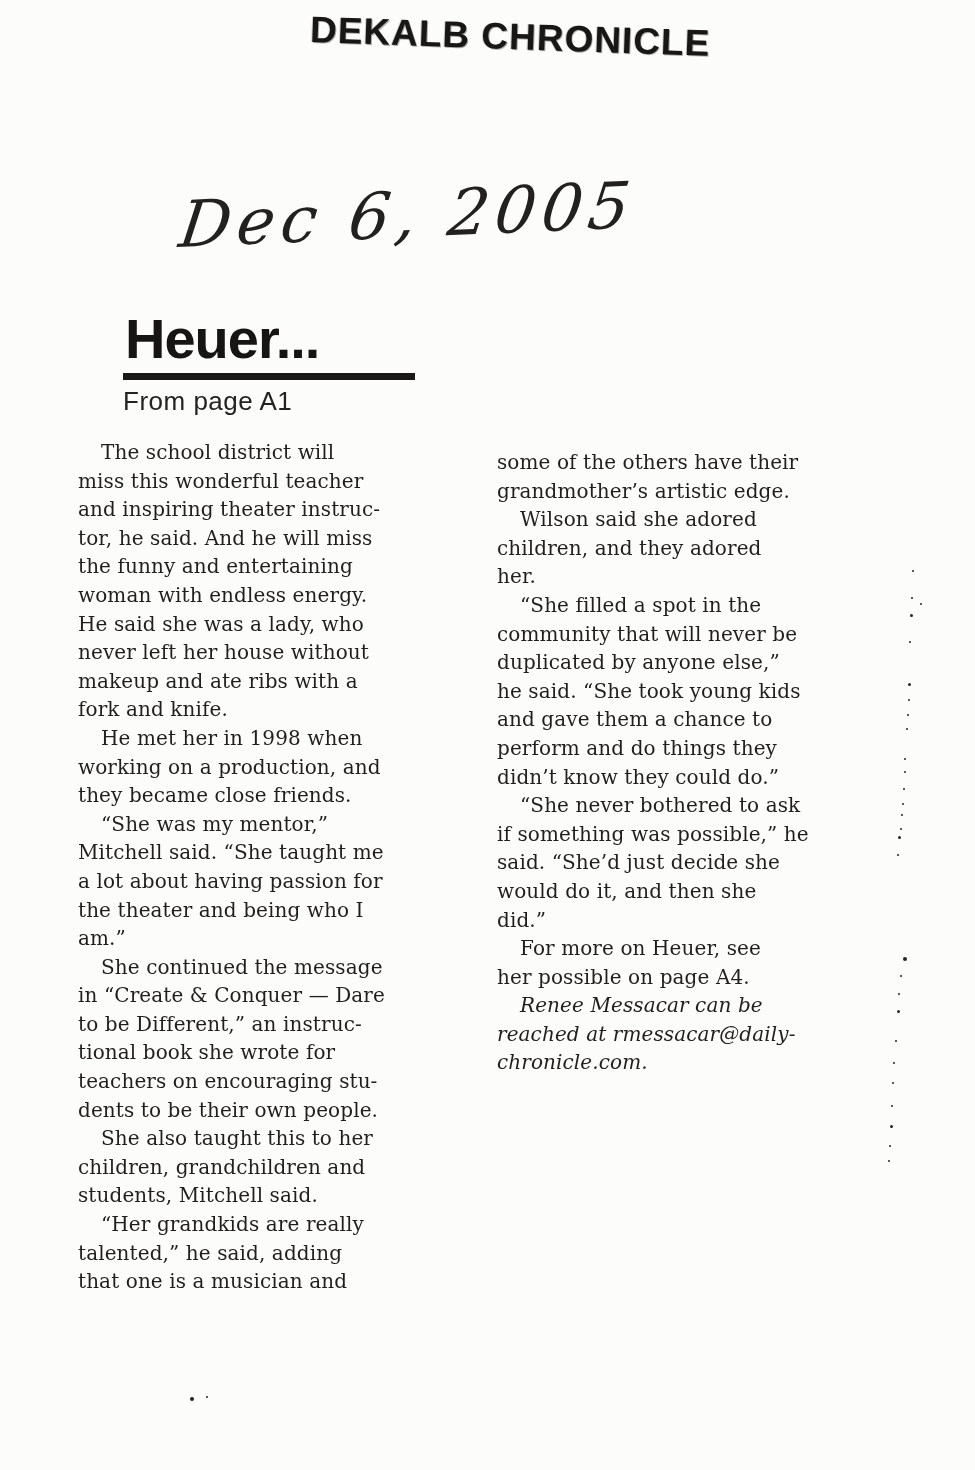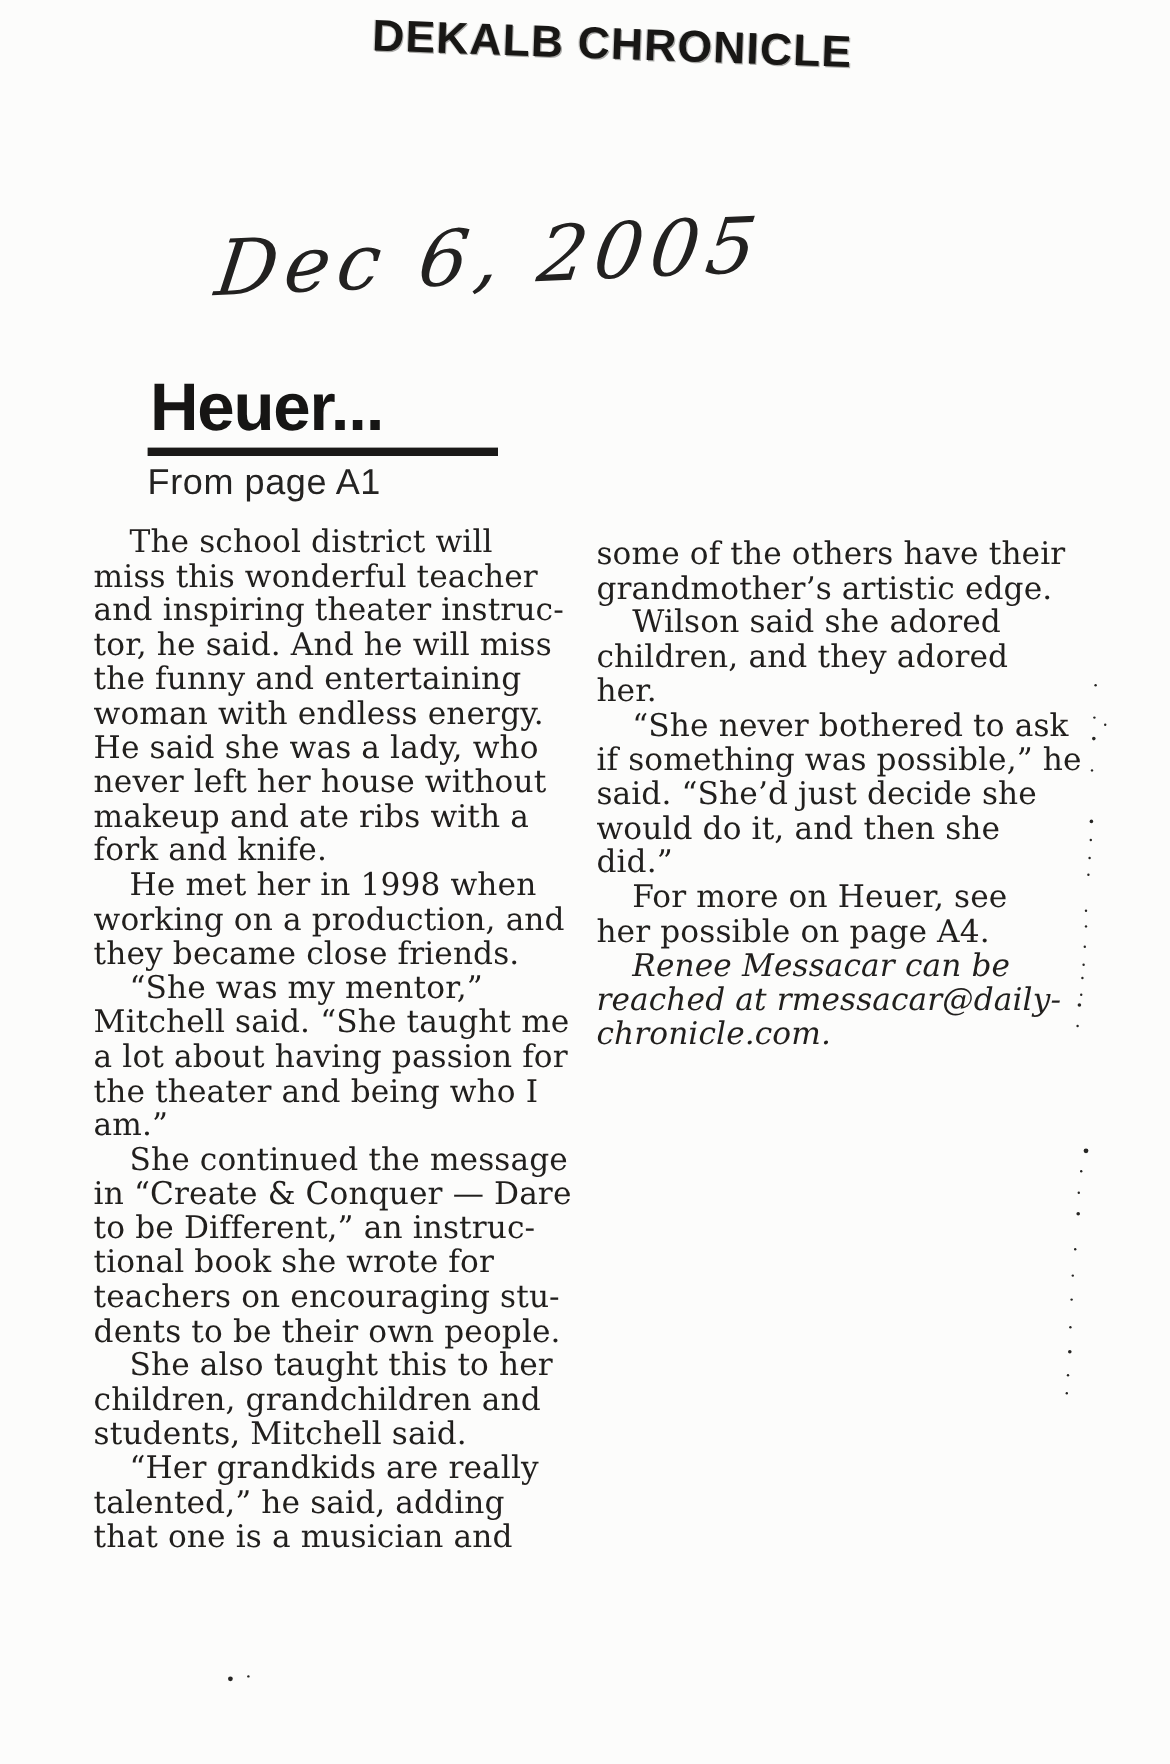--- a/index.html
+++ b/index.html
@@ -56,39 +56,39 @@
     font-weight: bold;
     font-size: 56px;
     line-height: 1.0;
     letter-spacing: -1px;
     color: #161514;
     border-bottom: 7px solid #1a1918;
     padding: 0 96px 6px 2px;
   }
   .subhead {
     font-family: "Liberation Sans", sans-serif;
-    font-size: 30px;
+    font-size: 26px;
     color: #242322;
     margin-top: 6px;
     letter-spacing: 0.5px;
   }
 
   
   .columns {
     position: absolute;
     left: 78px;
     top: 438px;
     width: 832px;
     display: flex;
     gap: 6px;
   }
   .column {
     width: 413px;
     font-family: "DejaVu Serif", serif;
-    font-size: 26px;
+    font-size: 20px;
     line-height: 28.6px;
     letter-spacing: 0.1px;
     color: #211f1d;
   }
   .column + .column { padding-top: 10px; }
   .column p {
     margin: 0;
     white-space: pre-line;
     text-indent: 1.15em;
   }
@@ -148,20 +148,27 @@
         <p class="">“Her grandkids are really
 talented,” he said, adding
 that one is a musician and</p>
       </div>
     <div class="column">
         <p class="no-indent">some of the others have their
 grandmother’s artistic edge.</p>
         <p class="">Wilson said she adored
 children, and they adored
 her.</p>
+        <p class="">“She filled a spot in the
+community that will never be
+duplicated by anyone else,”
+he said. “She took young kids
+and gave them a chance to
+perform and do things they
+didn’t know they could do.”</p>
         <p class="">“She never bothered to ask
 if something was possible,” he
 said. “She’d just decide she
 would do it, and then she
 did.”</p>
         <p class="">For more on Heuer, see
 her possible on page A4.</p>
         <p class=" italic">Renee Messacar can be
 reached at rmessacar@daily-
 chronicle.com.</p>

